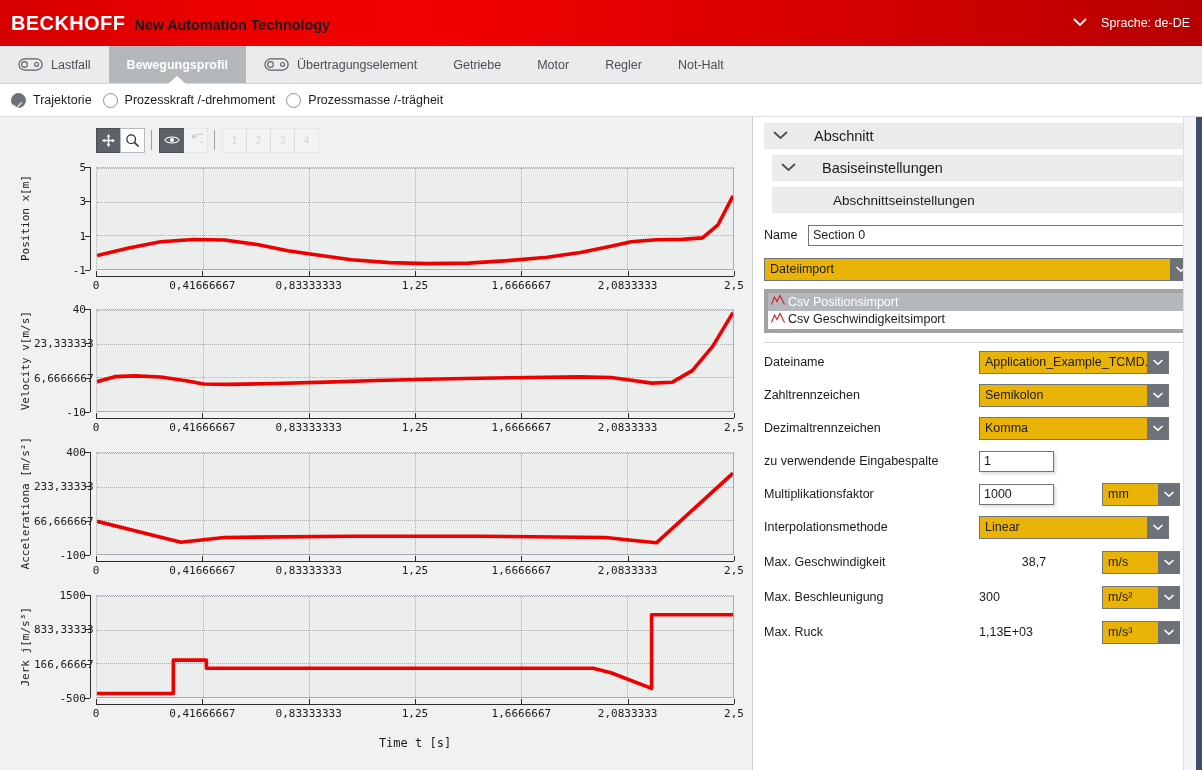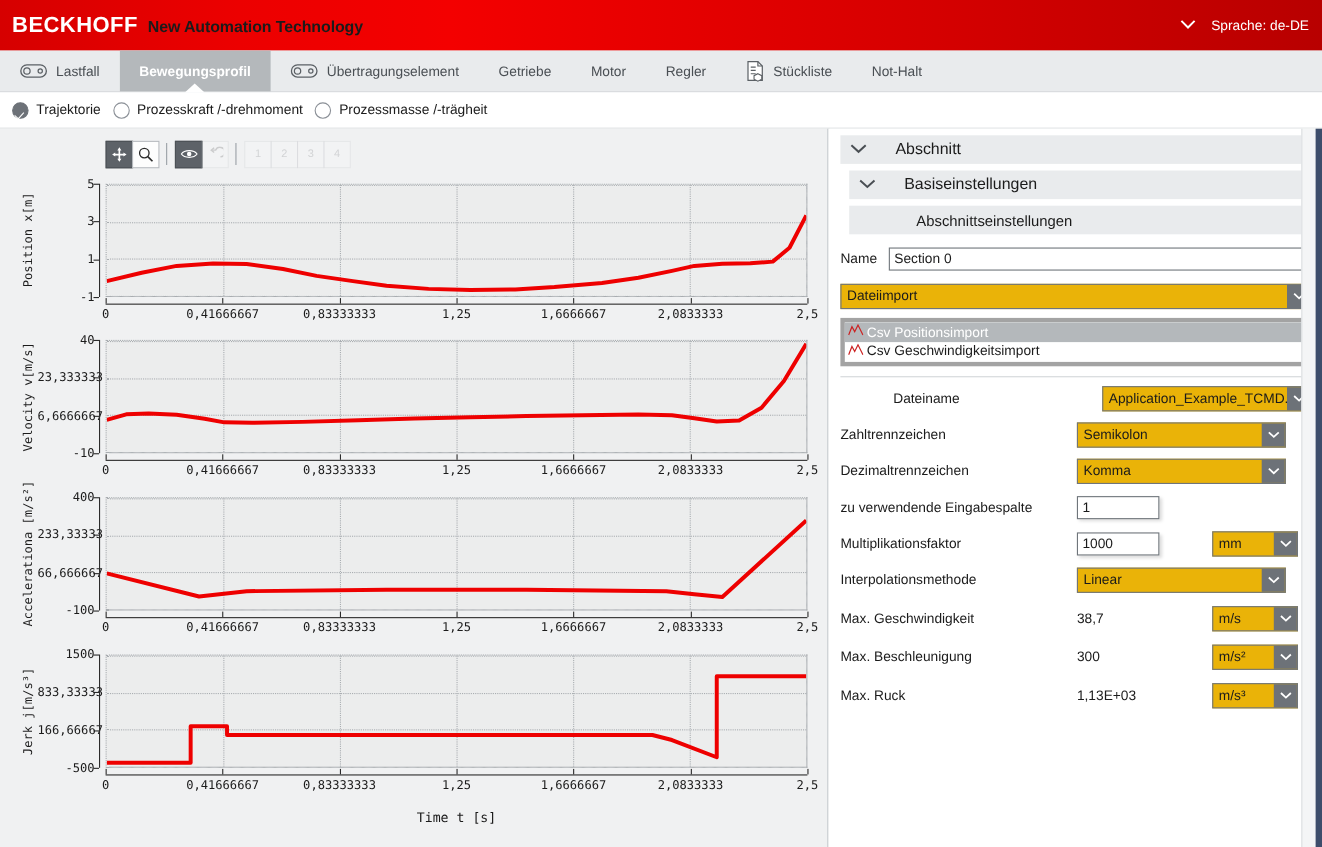--- a/index.html
+++ b/index.html
@@ -264,33 +264,20 @@
           </svg></span>
       </div>
       <div class="tab">
         <span>Motor</span>
         <span class="tab-chev"><svg width="15" height="9" viewBox="0 0 15 9">
             <path d="M1.5 1.5 L7.5 7 L13.5 1.5" stroke="#7a7f85" stroke-width="1.7" fill="none"></path>
           </svg></span>
       </div>
       <div class="tab">
         <span>Regler</span>
-      </div>
-      <div class="tab">
-        <span class="tab-icon">
-          <svg width="18" height="20" viewBox="0 0 18 20">
-            <path d="M2 1 L11 1 L15 5 L15 18 L2 18 Z" stroke="#5b6065" stroke-width="1.1" fill="#ffffff"></path>
-            <path d="M11 1 L11 5 L15 5" stroke="#5b6065" stroke-width="1.1" fill="none"></path>
-            <line x1="4.5" y1="6" x2="9" y2="6" stroke="#5b6065" stroke-width="1"></line>
-            <line x1="4.5" y1="9" x2="9" y2="9" stroke="#5b6065" stroke-width="1"></line>
-            <line x1="4.5" y1="12" x2="9" y2="12" stroke="#5b6065" stroke-width="1"></line>
-            <path d="M11 12 L14.5 13.8 L14.5 17 L11 18.8 L7.5 17 L7.5 13.8 Z" stroke="#5b6065" stroke-width="1" fill="#ffffff"></path>
-          </svg>
-        </span>
-        <span>Stückliste</span>
       </div>
       <div class="tab">
         <span>Not-Halt</span>
       </div>
     </div>
 
   <div class="radiorow" id="radiorow">
       <div class="radio-item">
         <span class="radio-dot checked"></span>
         <span>Trajektorie</span>
@@ -602,21 +589,21 @@
               <path d="M0.5 10.5 L3.5 3 L6 7.5 L9 1.5 L13.5 10.5" stroke="#cc2222" stroke-width="1.1" fill="none"></path>
             </svg></span>
           <span>Csv Beschleunigungsimport</span>
         </div>
       </div>
 
     <div class="divider"></div>
 
     <div id="field-rows">
         <div class="field-row" style="margin-top: 5px;">
-          <span class="field-label" style="width: 215px; margin-left: 48px;">Dateiname</span>
+          <span class="field-label" style="width: 215px;">Dateiname</span>
           <div class="combo" style="width: 190px;">
             <span class="cval">Application_Example_TCMD.cs</span>
             <span class="carrow">
               <svg width="12" height="8" viewBox="0 0 12 8">
                 <path d="M1.5 2 L6 6.2 L10.5 2" stroke="#ffffff" stroke-width="1.6" fill="none"></path>
               </svg>
             </span>
           </div>
         </div>
         <div class="field-row" style="margin-top: 5px;">
@@ -666,21 +653,21 @@
                 <path d="M1.5 2 L6 6.2 L10.5 2" stroke="#ffffff" stroke-width="1.6" fill="none"></path>
               </svg>
             </span>
           </div>
         </div>
       </div>
 
     <div id="readonly-rows">
         <div class="field-row" style="margin-top: 7px;">
           <span class="field-label" style="width: 215px;">Max. Geschwindigkeit</span>
-          <span class="static-val" style="width: 110px;">38,7</span>
+          <span class="static-val" style="width: 110px; text-align: center;">38,7</span>
           <div class="combo" style="width: 78px; margin-left: auto; margin-right: 12px;">
             <span class="cval">m/s</span>
             <span class="carrow">
               <svg width="12" height="8" viewBox="0 0 12 8">
                 <path d="M1.5 2 L6 6.2 L10.5 2" stroke="#ffffff" stroke-width="1.6" fill="none"></path>
               </svg>
             </span>
           </div>
         </div>
         <div class="field-row" style="margin-top: 7px;">

